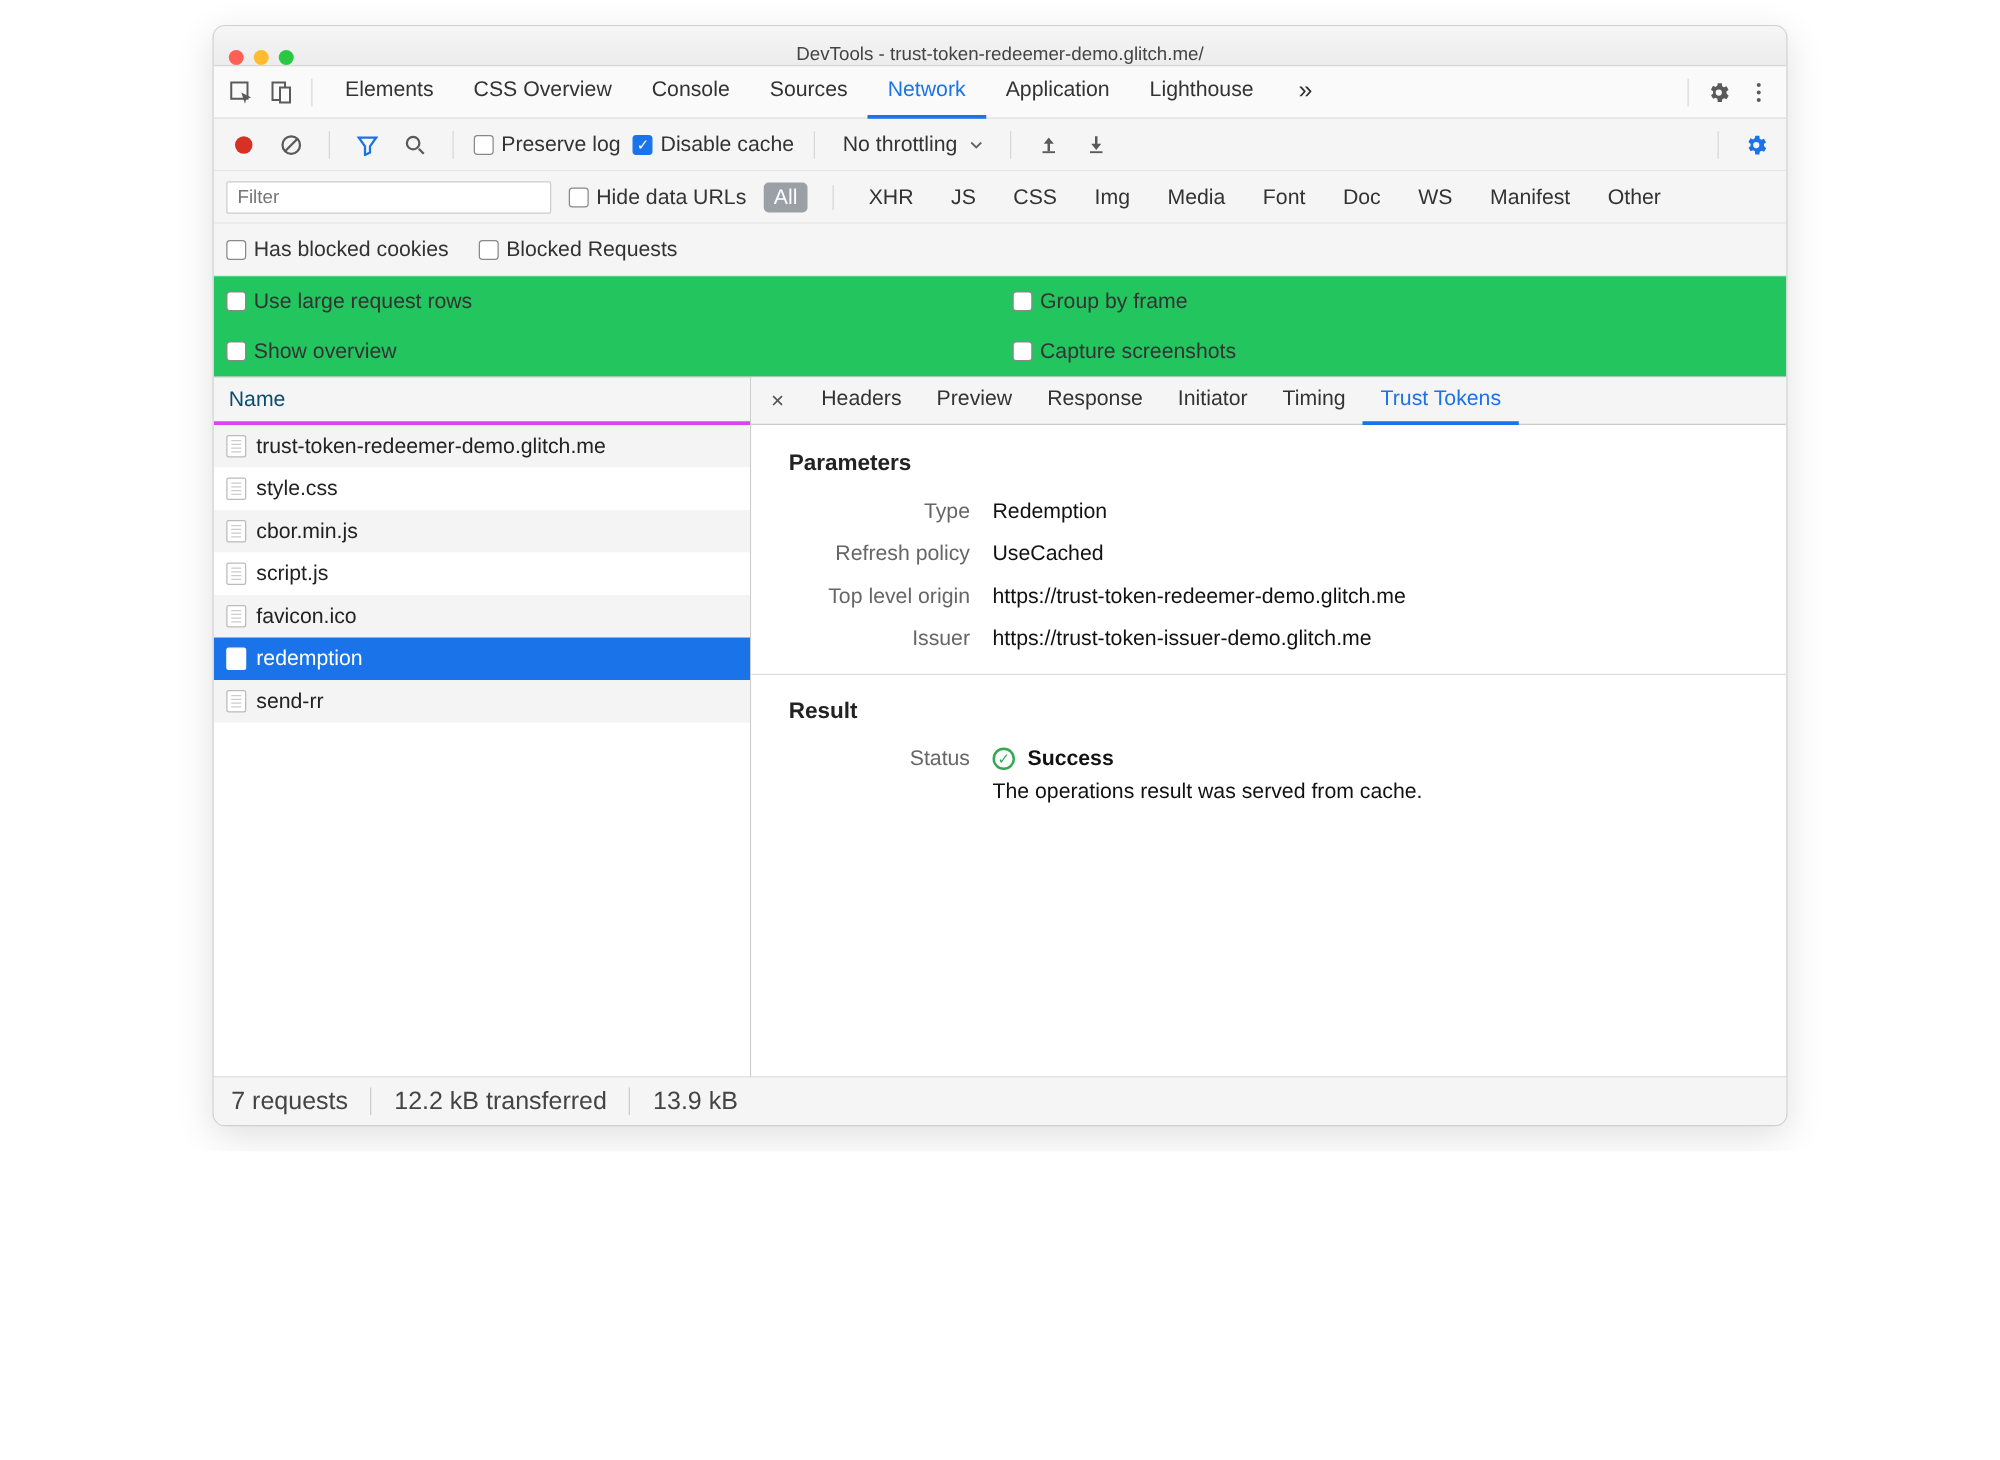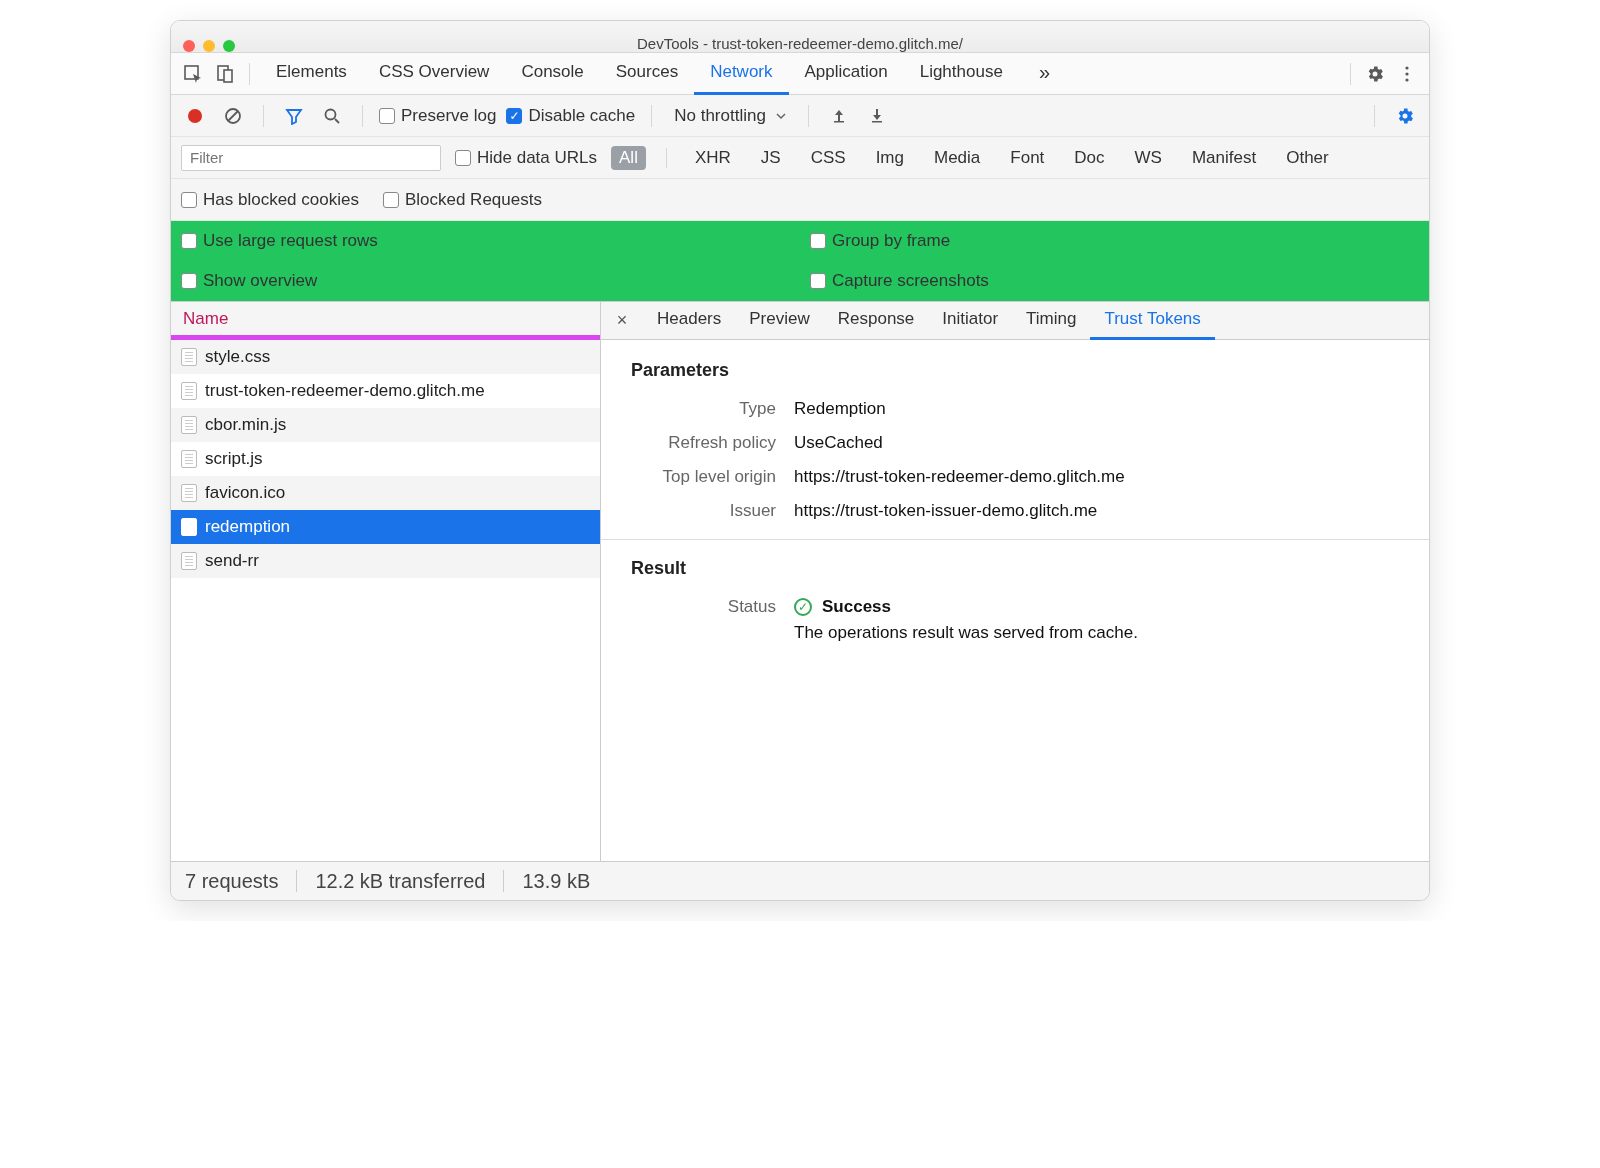--- a/index.html
+++ b/index.html
@@ -25,21 +25,21 @@
   .filter-row { display:flex; align-items:center; height:42px; padding:0 10px; gap:14px; border-bottom:1px solid #e4e4e4; background:#f5f5f5;}
   .filter-input { width:260px; height:26px; border:1px solid #ccc; background:#fff; padding:0 8px; font-size:15px; color:#777; border-radius:2px;}
   .pill { padding:2px 8px; border-radius:4px; font-size:17px; color:#333; cursor:pointer;}
   .pill.active { background:#9aa0a6; color:#fff;}
   .filter-row .divider{height:20px;}
   .checks-row { display:flex; align-items:center; height:42px; padding:0 10px; gap:24px; border-bottom:1px solid #e4e4e4; background:#f5f5f5;}
   .options-grid { display:grid; grid-template-columns:1fr 1fr; border-bottom:1px solid #ccc; background:#22c55e;}
   .options-grid .chk { padding:10px 10px;}
   .content { display:flex; height:560px; border-bottom:1px solid #ccc;}
   .left { width:430px; border-right:1px solid #ccc; display:flex; flex-direction:column;}
-  .left-header { height:38px; display:flex; align-items:center; padding:0 12px; font-size:17px; color:#be185d; background:#f5f5f5; border-bottom:5px solid #d946ef;}
+  .left-header { height:38px; display:flex; align-items:center; padding:0 12px; font-size:17px; color:#0c4a6e; background:#f5f5f5; border-bottom:3px solid #d946ef;}
   .req-list { flex:1; overflow:auto; background:#fff;}
   .req { display:flex; align-items:center; gap:8px; height:34px; padding:0 10px; font-size:17px; color:#222; cursor:pointer;}
   .req:nth-child(odd){background:#f4f4f4;}
   .req:nth-child(even){background:#fff;}
   .req.selected{background:#1a73e8; color:#fff;}
   .req .fico{width:16px;height:18px;border:1.2px solid #bbb;background:#fff;border-radius:2px;position:relative;}
   .req.selected .fico{border-color:#fff;}
   .req .fico::before{content:"";position:absolute;top:3px;left:3px;right:3px;height:1px;background:#ccc;box-shadow:0 3px 0 #ccc,0 6px 0 #ccc,0 9px 0 #ccc;}
   .req.selected .fico::before{background:rgba(255,255,255,0.6);box-shadow:0 3px 0 rgba(255,255,255,0.6),0 6px 0 rgba(255,255,255,0.6),0 9px 0 rgba(255,255,255,0.6);}
   .right { flex:1; display:flex; flex-direction:column; background:#fff;}
@@ -223,25 +223,25 @@
         <span>Capture screenshots</span>
       </label>
   </div>
 
   <div class="content">
     <div class="left">
       <div class="left-header">Name</div>
       <div class="req-list" id="req-list">
           <div class="req">
             <div class="fico"></div>
+            <span>trust-token-redeemer-demo.glitch.me</span>
+          </div>
+          <div class="req">
+            <div class="fico"></div>
             <span>style.css</span>
-          </div>
-          <div class="req">
-            <div class="fico"></div>
-            <span>trust-token-redeemer-demo.glitch.me</span>
           </div>
           <div class="req">
             <div class="fico"></div>
             <span>cbor.min.js</span>
           </div>
           <div class="req">
             <div class="fico"></div>
             <span>script.js</span>
           </div>
           <div class="req">

